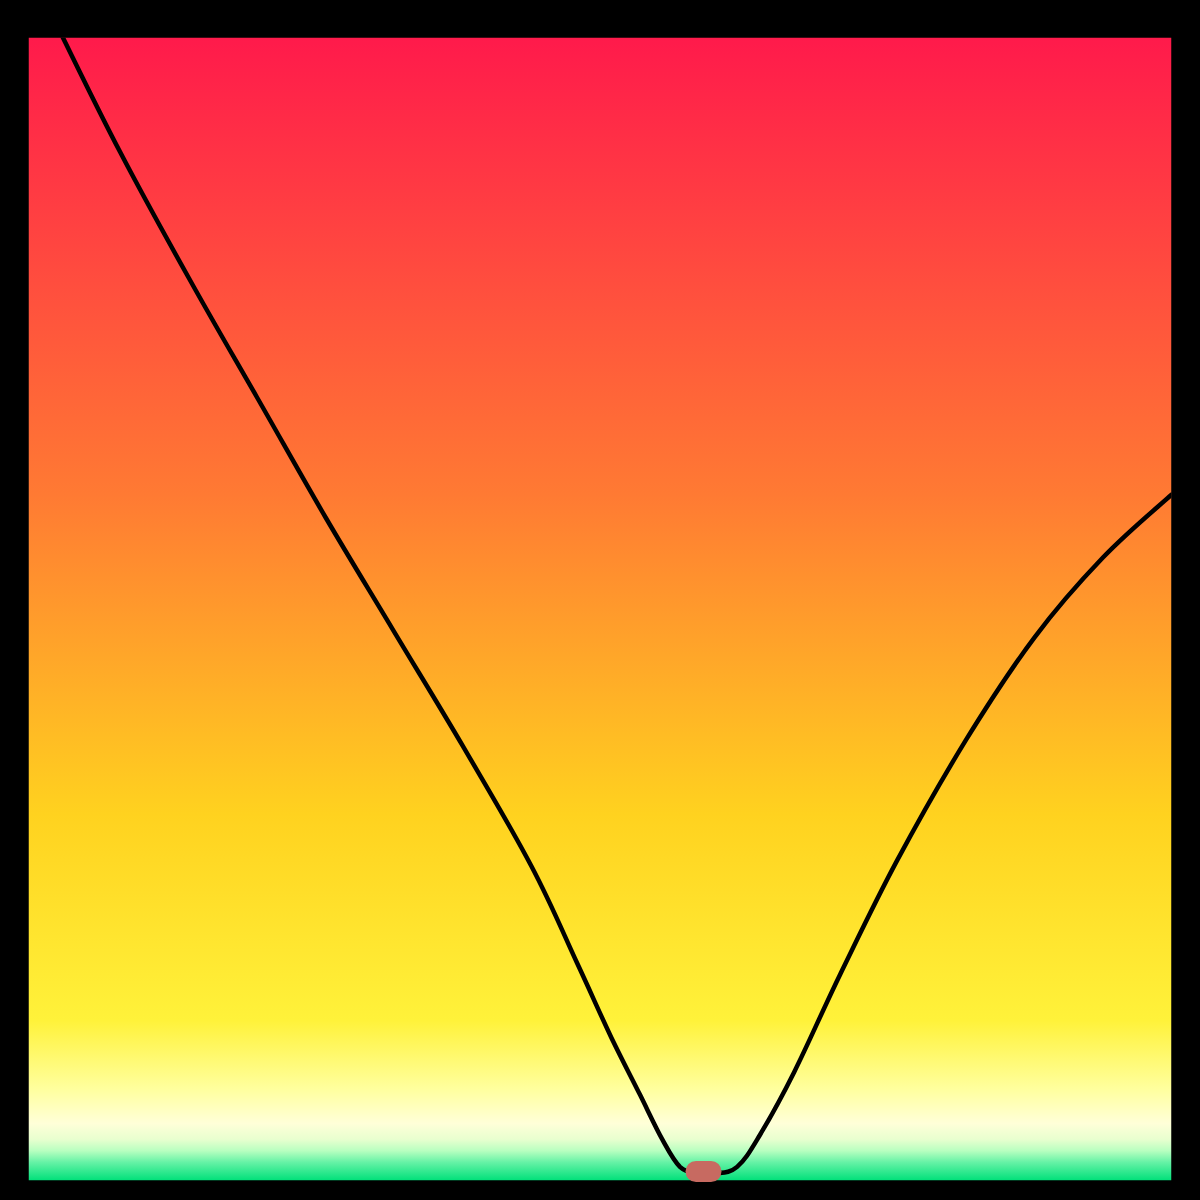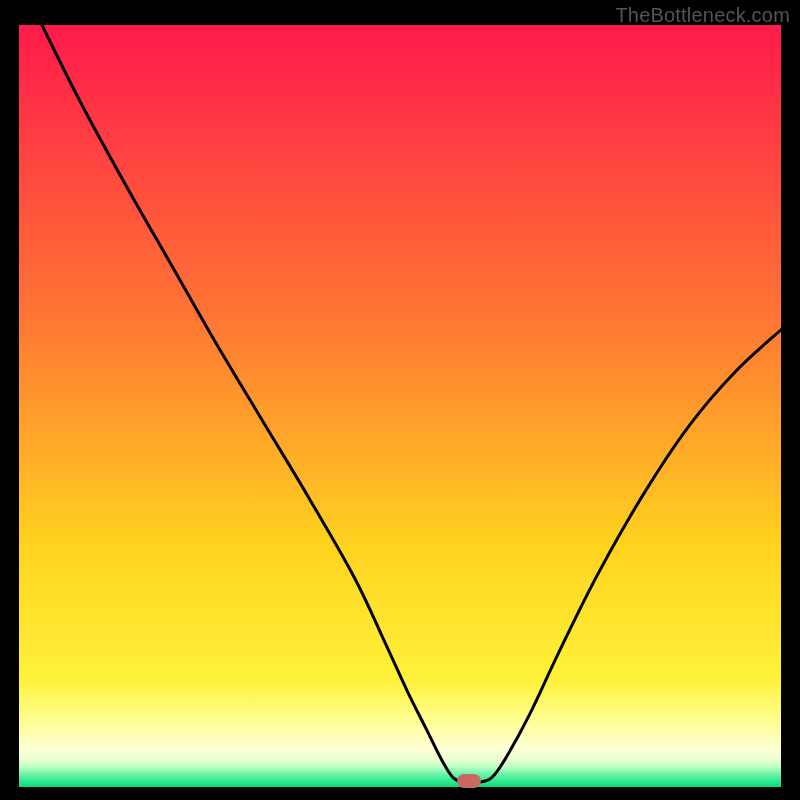--- a/index.html
+++ b/index.html
@@ -45,21 +45,20 @@
     border-radius: 7px;
     background: #c76a61;
     transform: translate(-50%, -50%);
   }
 </style>
 </head>
 <body>
 
 <div class="frame">
 
-  <div class="watermark">TheBottleneck.com</div>
 
   <div class="plot-outer">
 
     <svg id="bg-svg" width="762" height="762" style="position:absolute;left:0;top:0;">
       <defs>
         <linearGradient id="bgGrad" x1="0" y1="0" x2="0" y2="1">
             <stop offset="0.00%" stop-color="#ff1a4b"></stop>
             <stop offset="40.00%" stop-color="#ff7a33"></stop>
             <stop offset="68.00%" stop-color="#ffd21f"></stop>
             <stop offset="86.00%" stop-color="#fff23a"></stop>

